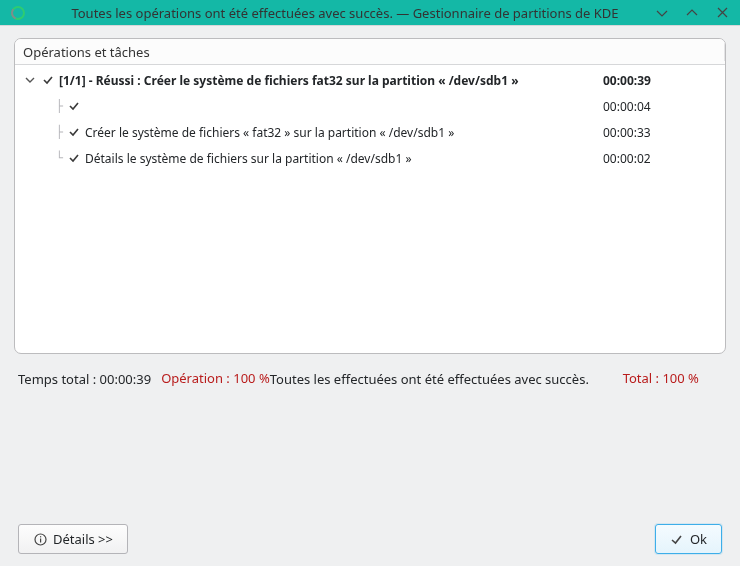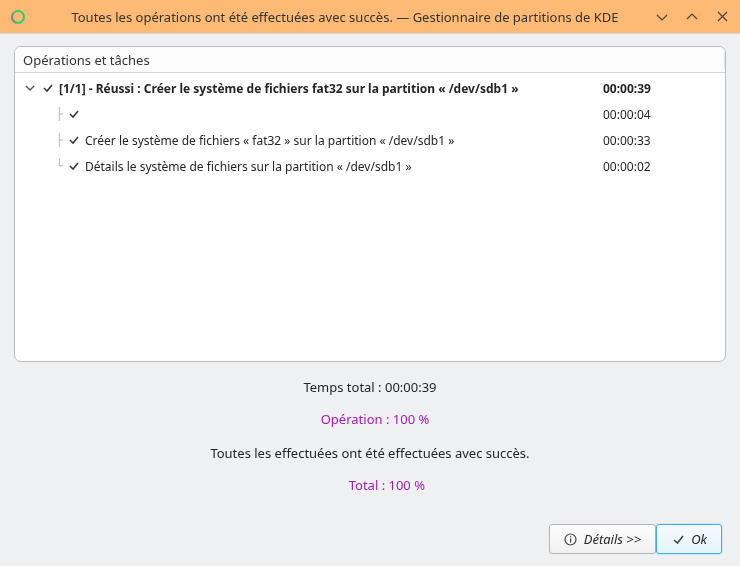--- a/index.html
+++ b/index.html
@@ -5,25 +5,25 @@
   * { box-sizing: border-box; }
   html, body { margin: 0; padding: 0; width: 740px; height: 566px; overflow: hidden; }
   body {
     font-family: "Noto Sans", "Segoe UI", "Liberation Sans", sans-serif;
     font-size: 13px;
     color: #232629;
     background: #eff0f1;
   }
   .window { width: 740px; height: 566px; display: flex; flex-direction: column; background: #eff0f1; }
   .titlebar {
-    height: 34px;
+    height: 26px;
     display: flex;
     align-items: center;
     padding: 0 10px;
-    background: #fdba74;
+    background: #14b8a6;
     border-bottom: 1px solid #d6d7d9;
   }
   .titlebar .app-icon {
     width: 16px; height: 16px; margin-right: 10px;
     display: inline-flex; align-items: center; justify-content: center;
   }
   .titlebar .title { flex: 1; text-align: center; font-size: 13px; color: #333; }
   .titlebar .win-controls { display: flex; gap: 14px; align-items: center; }
   .win-btn { width: 16px; height: 16px; display: flex; align-items: center; justify-content: center; cursor: pointer; color: #444; }
   .content { flex: 1; padding: 12px 14px 12px 14px; display: flex; flex-direction: column; }
@@ -56,38 +56,38 @@
     font-size: 12px;
     padding-left: 8px;
   }
   .tree-row .op-cell { flex: 1; display: flex; align-items: center; gap: 4px; overflow: hidden; white-space: nowrap; }
   .tree-row .time-cell { width: 130px; padding: 0 8px; }
   .bold { font-weight: 700; }
   .indent { display:inline-block; }
   .chev { width: 14px; height: 14px; display: inline-flex; align-items: center; justify-content: center; color: #555; }
   .check { width: 14px; height: 14px; display: inline-flex; align-items: center; justify-content: center; color: #3a3a3a; }
   .branch { color: #b8b8bc; font-family: monospace; display:inline-block; width:18px; text-align:right; }
-  .status-area { padding: 6px 4px 0 4px; display:flex; flex-direction:column;align-items:center; }
+  .status-area { padding: 6px 4px 0 4px; display:flex; flex-direction:row;align-items:center; }
   .status-line { text-align: center; font-size: 13px; margin: 10px 0 8px 0; color: #232629; }
   .progress-row { display: flex; align-items: center; gap: 10px; margin: 6px 0; }
   .progress-bar {
     flex: 1;
     height: 6px;
     background: #d7d7da;
     border-radius: 3px;
     position: relative;
     overflow: hidden;
   }
   .progress-fill {
     position: absolute; left:0; top:0; bottom:0;
     background: linear-gradient(180deg, #4fc3f0 0%, #29abe2 100%);
     border-radius: 3px;
   }
-  .progress-label { font-size: 13px; white-space: nowrap; color: #a21caf; min-width: 100px; text-align: right; }
-  .button-row { display: flex; justify-content: flex-end; padding: 4px 4px 0 4px; margin-top: auto; font-style: italic; }
+  .progress-label { font-size: 13px; white-space: nowrap; color: #b91c1c; min-width: 100px; text-align: right; }
+  .button-row { display: flex; justify-content: space-between; gap: 10px; padding: 4px 4px 0 4px; margin-top: auto; }
   .btn {
     height: 30px;
     min-width: 60px;
     padding: 0 14px;
     border: 1px solid #b4b4b8;
     border-radius: 3px;
     background: linear-gradient(180deg, #fdfdfd, #f1f1f2);
     display: inline-flex;
     align-items: center;
     justify-content: center;

